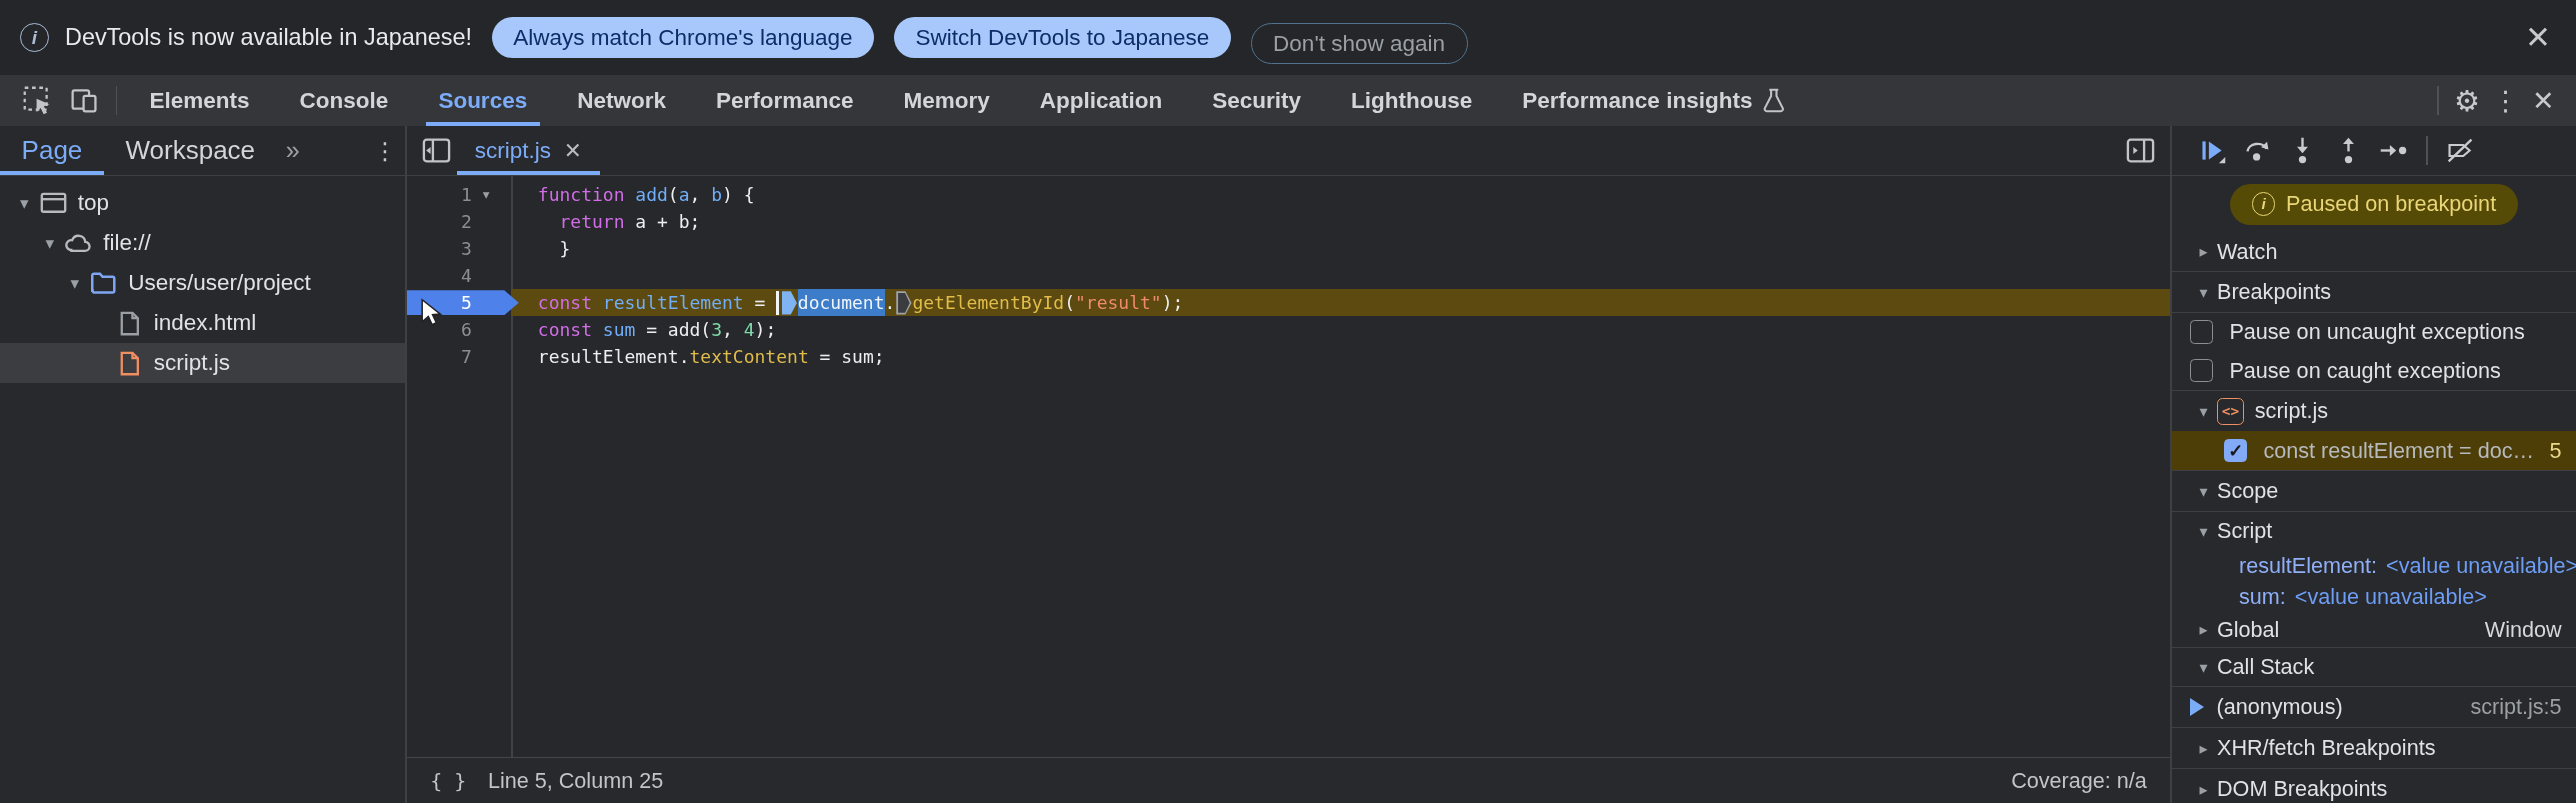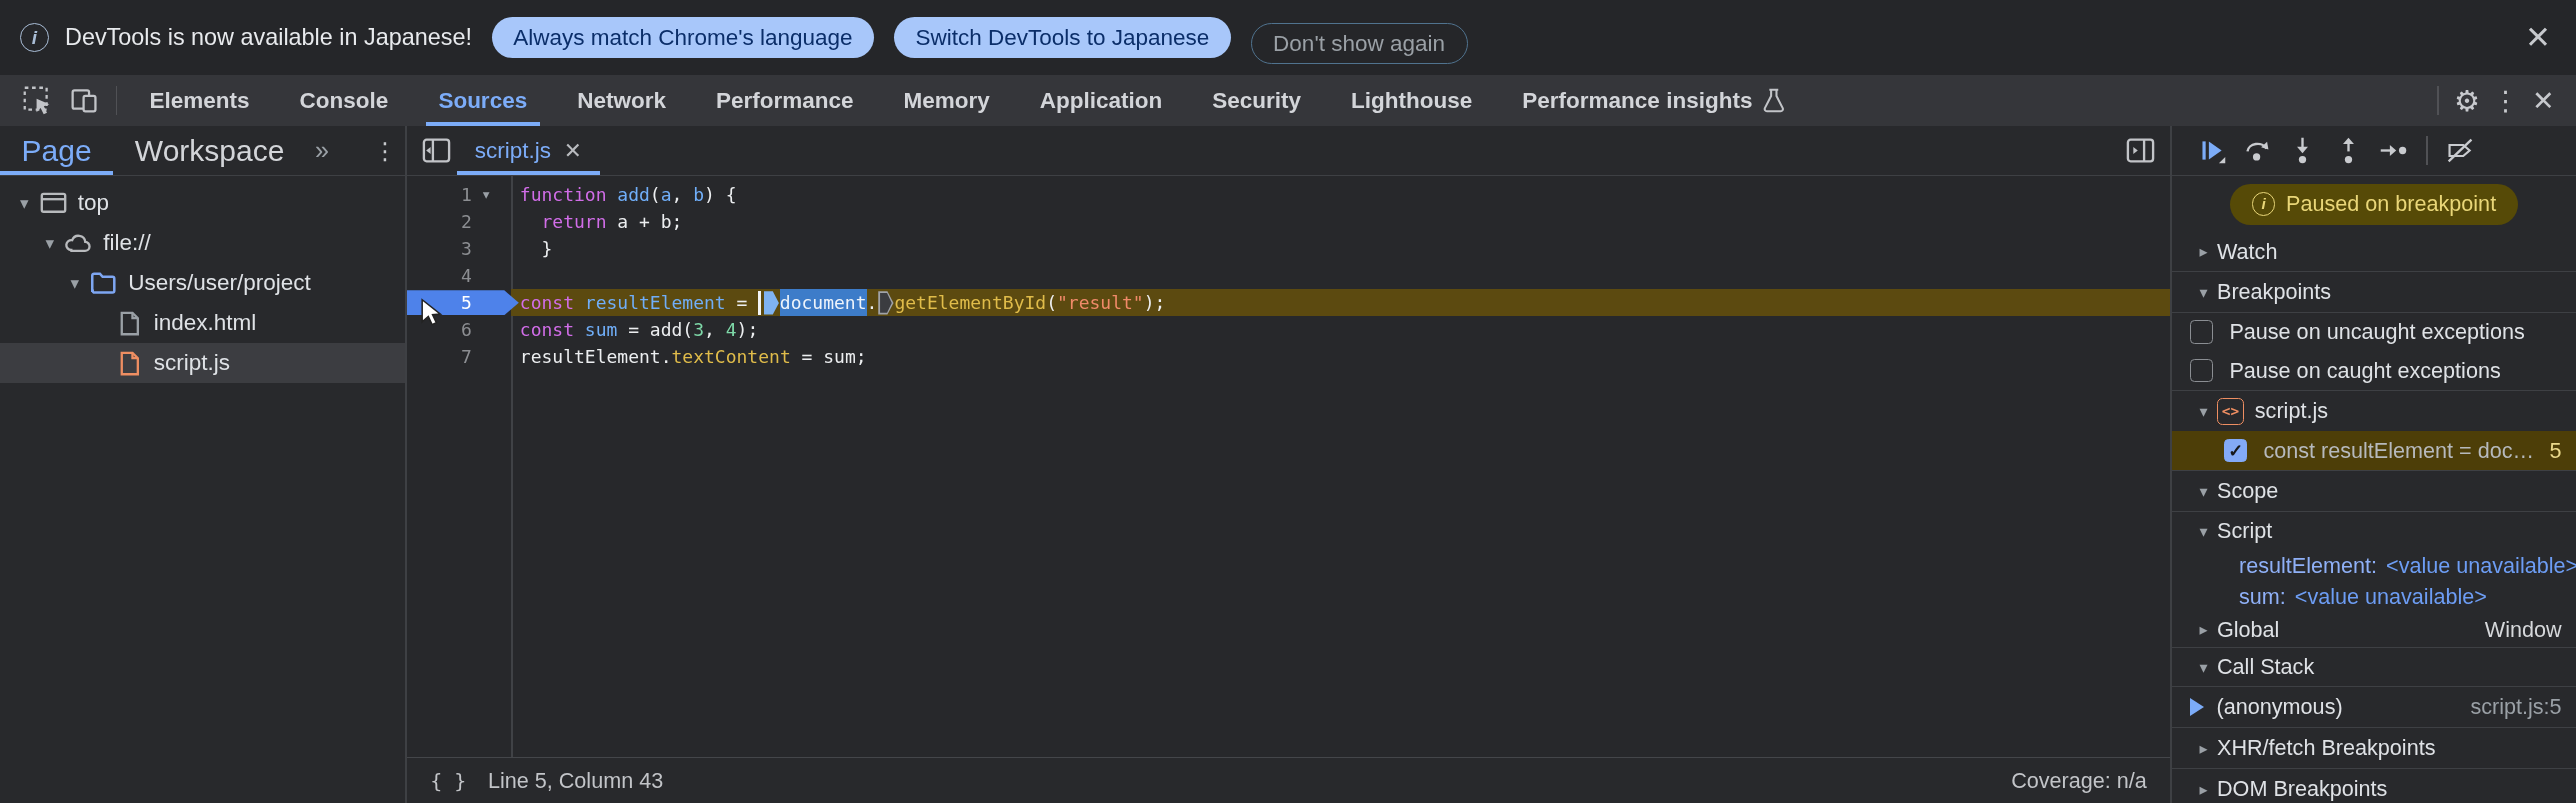--- a/index.html
+++ b/index.html
@@ -47,21 +47,21 @@
   .tb-spacer { flex:1; }
   .gear { font-size:29px; width:41px; } .dots { font-size:27px; width:36px; } .tb-close { font-size:27px; width:40px; }
 
   
   .content { flex:1; display:flex; min-height:0; }
   .panel-border { width:1.8px; background:#3e4044; flex:none; }
 
   
   .nav-panel { width:405px; flex:none; display:flex; flex-direction:column; background:#28292c; }
   .strip { height:50px; display:flex; align-items:center; border-bottom:1.8px solid #3e4044; flex:none; }
-  .nav-tab { height:100%; display:flex; align-items:center; padding:0 21.6px; font-size:30px; color:#d3d5d9; position:relative; cursor:pointer; }
+  .nav-tab { height:100%; display:flex; align-items:center; padding:0 21.6px; font-size:26px; color:#d3d5d9; position:relative; cursor:pointer; }
   .nav-tab.sel { color:#7cacf8; }
   .nav-tab.sel::after { content:""; position:absolute; left:0; right:0; bottom:0; height:3.6px; background:#7cacf8; }
   .more-tabs { font-size:25px; color:#9aa0a6; padding:0 9px; cursor:pointer; }
   .strip-spacer { flex:1; }
   .tree { padding-top:7.2px; }
   .tree-row { height:40px; display:flex; align-items:center; font-size:22.5px; color:#dfe2e6; cursor:pointer; white-space:nowrap; }
   .tree-row.sel { background:#3c3d41; }
   .tri { width:23.4px; text-align:center; color:#9aa0a6; font-size:17px; flex:none; }
   .ticon { width:31px; height:27px; margin:0 9px 0 1.8px; flex:none; display:flex; align-items:center; justify-content:center; }
 
@@ -71,21 +71,21 @@
   .ed-toggle { width:41px; height:40px; }
   .ed-tab { height:100%; display:flex; align-items:center; gap:12.6px; padding:0 18px; font-size:22.5px; color:#7cacf8; position:relative; cursor:pointer; }
   .ed-tab::after { content:""; position:absolute; left:0; right:0; bottom:0; height:3.6px; background:#7cacf8; }
   .ed-tab .x { color:#b9bbbf; font-size:21.6px; }
   .code-area { flex:1; position:relative; overflow:hidden; font-family:"DejaVu Sans Mono", monospace; font-size:18px; padding-top:5.4px; }
   .gutter-line { position:absolute; left:104px; top:0; bottom:0; width:1.8px; background:#404246; }
   .cl-row { height:27px; display:flex; position:relative; }
   .cl-gutter { width:104px; flex:none; position:relative; }
   .cl-num { position:absolute; right:39px; top:0; line-height:27px; color:#8c8e92; }
   .cl-fold { position:absolute; left:76px; top:0; line-height:27px; color:#9aa0a6; font-size:13.5px; font-family:"Liberation Sans",sans-serif; }
-  .cl-code { flex:1; line-height:27px; white-space:pre; color:#eceef0; padding-left:9px; display:flex; align-items:center; }
+  .cl-code { flex:1; line-height:27px; white-space:pre; color:#eceef0; padding-left:27px; display:flex; align-items:center; }
   .cl-row.paused .cl-code { background:#5c4a10; }
   .cl-row.paused .cl-num { color:#fff; z-index:2; }
   .bp-flag { position:absolute; left:0; top:0.9px; width:112px; height:25px; background:#4e82ea; z-index:1;
     clip-path:polygon(0 0, 87% 0, 100% 50%, 87% 100%, 0 100%); }
   .mouse-cursor { position:absolute; left:12.6px; top:9px; z-index:3; }
   .tok-kw { color:#d16de8; } .tok-vr { color:#70aef8; } .tok-fn { color:#70aef8; }
   .tok-pr { color:#e0bc4a; } .tok-st { color:#f08a69; } .tok-nm { color:#7ed8a8; } .tok-pl { color:#eceef0; }
   .tok-sel { background:#3d7cc9; color:#eef4fb; }
   .caret { display:inline-block; width:2.7px; height:23.4px; background:#f2f4f6; margin-right:1.8px; vertical-align:middle; }
   .mk { display:inline-block; width:15.3px; height:23.4px; margin:0 0.9px; vertical-align:middle; position:relative;
@@ -320,21 +320,21 @@
             <div class="cl-row">
               <div class="cl-gutter">
                 <span class="cl-num">7</span>
               </div>
               <div class="cl-code"><span class="tok-pl">resultElement.</span><span class="tok-pr">textContent</span><span class="tok-pl"> = sum;</span></div>
             </div>
           </div>
 
         <div class="status-bar">
           <span class="braces">{ }</span>
-          <span>Line 5, Column 43</span>
+          <span>Line 5, Column 25</span>
           <div class="status-spacer"></div>
           <span>Coverage: n/a</span>
         </div>
       </div>
 
       <div class="panel-border"></div>
 
       <div class="debug-panel">
         <div class="dbg-toolbar">
           <button class="icon-btn dbg-btn">

